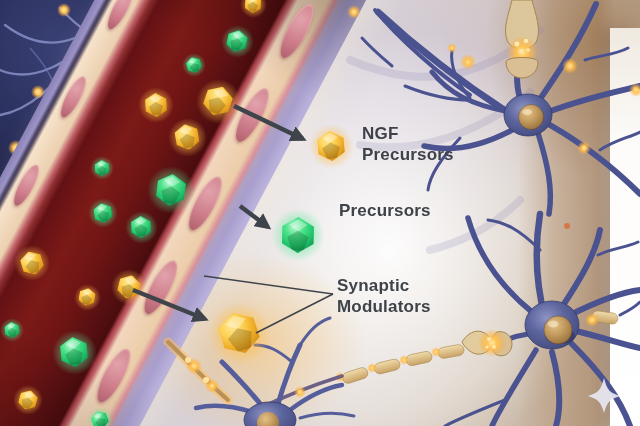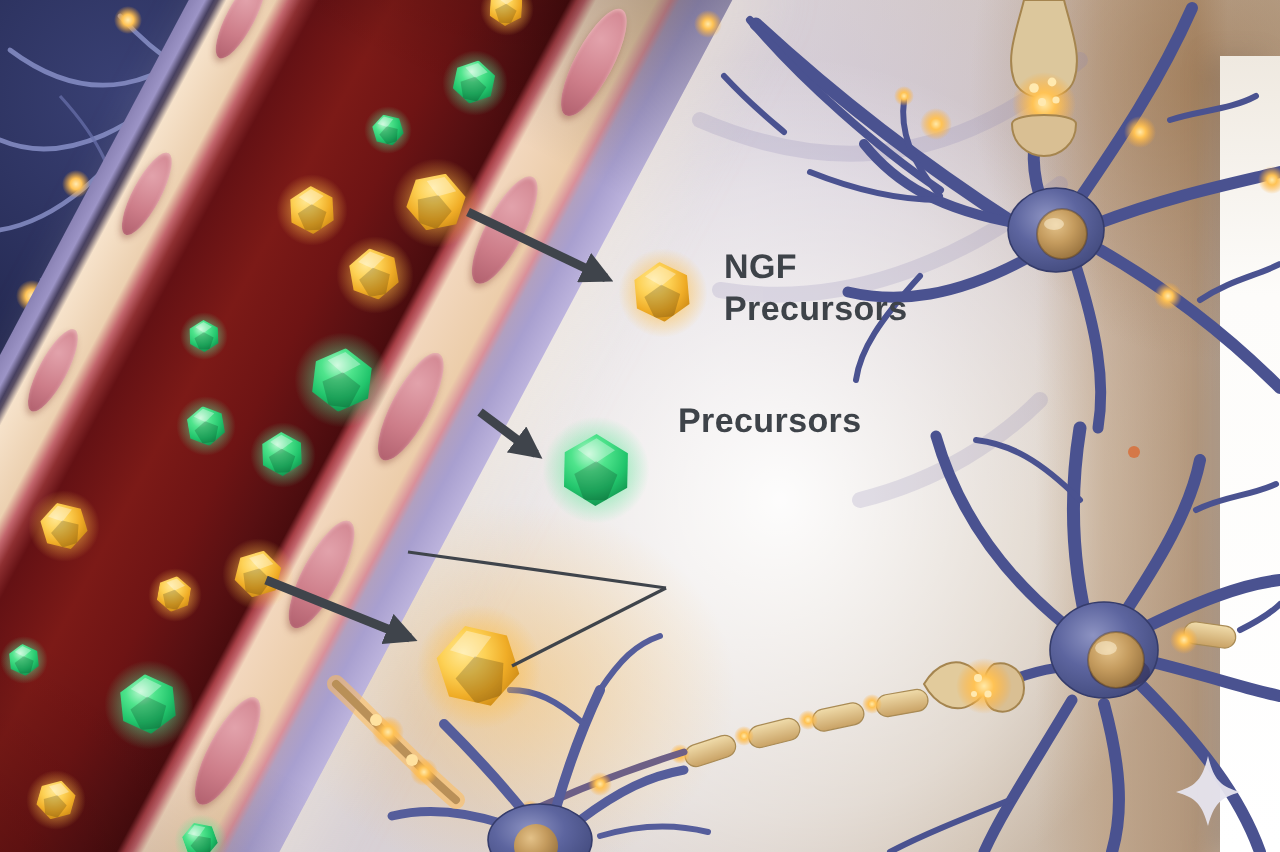--- a/index.html
+++ b/index.html
@@ -359,14 +359,18 @@
     <path d="M604 378 C607 390 610 393 620 396 C610 399 607 402 604 413 C601 402 598 399 588 396 C598 393 601 390 604 378 Z" fill="#e6e4ee" opacity=".95"></path>
   </svg>
 
   <div class="callout" style="left:362px;top:123px">
     <div>NGF</div>
     <div>Precursors</div>
   </div>
   <div class="callout" style="left:339px;top:200px">
     <div>Precursors</div>
   </div>
+  <div class="callout" style="left:337px;top:275px">
+    <div>Synaptic</div>
+    <div>Modulators</div>
+  </div>
 
 </div>
 
 </body></html>

